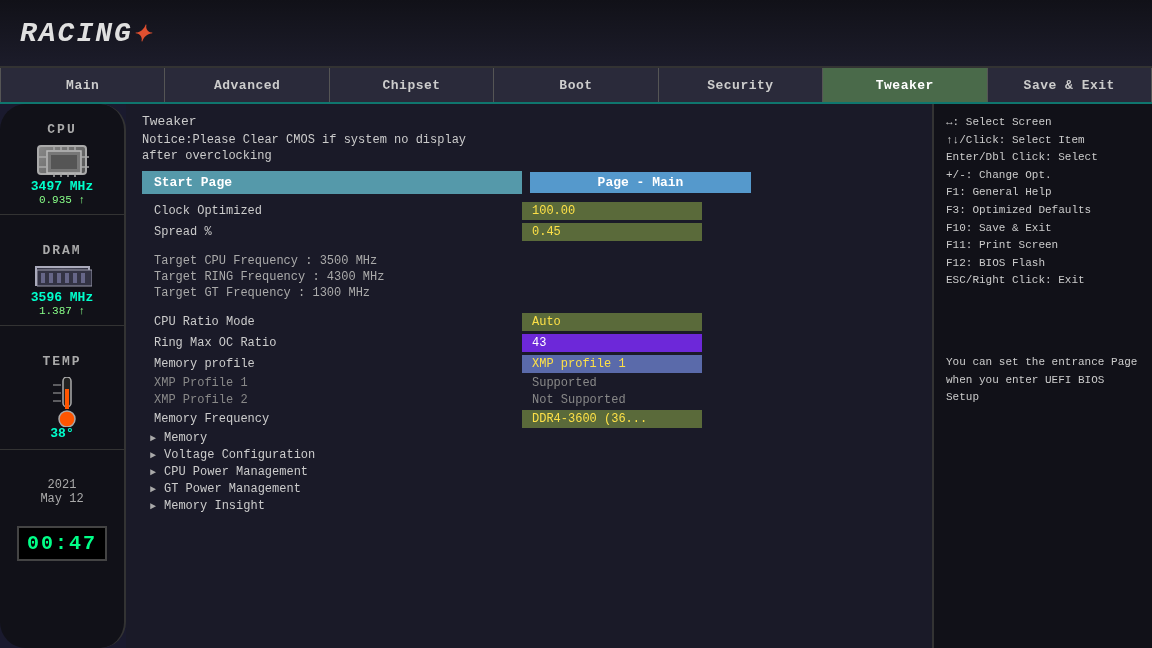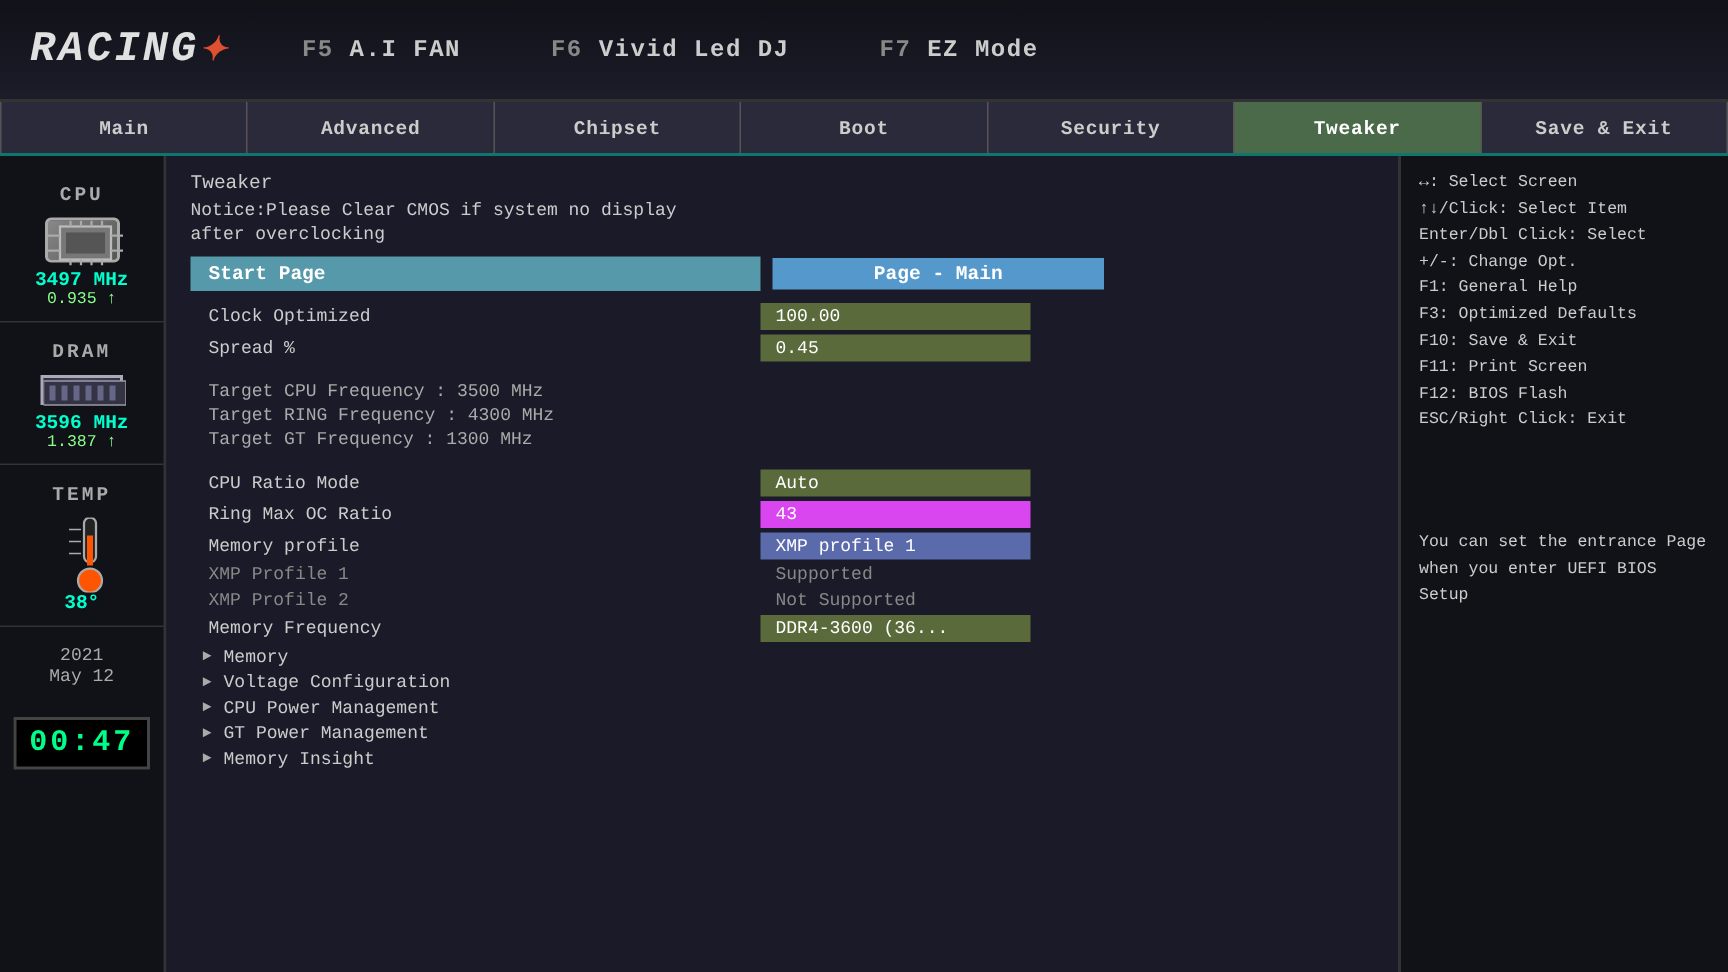--- a/index.html
+++ b/index.html
@@ -20,21 +20,21 @@
       display: flex;
       align-items: center;
       padding: 0 20px;
       border-bottom: 2px solid #333;
       position: relative;
     }
 
     #logo {
       display: flex;
       align-items: center;
-      margin-right: 48px;
+      margin-right: 20px;
       text-align: center;
     }
     #logo-text {
       font-size: 28px;
       font-weight: 900;
       color: #e0e0e0;
       letter-spacing: 2px;
       font-style: italic;
     }
 
@@ -83,28 +83,29 @@
 
     
     #main-layout {
       display: flex;
       width: 100%;
       height: calc(648px - 68px - 36px);
     }
 
     
     #left-sidebar {
-      width: 111px;
+      width: 126px;
       background: #111118;
       display: flex;
       flex-direction: column;
       align-items: center;
       padding: 10px 0;
       border-right: 2px solid #333;
-      gap: 4px;
+      gap: 20px;
+      border-radius: 26px;
     }
 
     .sidebar-section {
       display: flex;
       flex-direction: column;
       align-items: center;
       width: 100%;
       padding: 8px 0;
       border-bottom: 1px solid #333;
     }
@@ -230,30 +231,30 @@
       padding-left: 0;
     }
     .param-label {
       color: #cccccc;
       font-size: 12px;
       width: 380px;
       padding-left: 12px;
     }
     .param-value {
       background: #5a6a3a;
-      color: #ffffff;
+      color: #fde047;
       padding: 2px 10px;
       font-size: 12px;
       min-width: 180px;
     }
     .param-value.highlight {
       background: #5a6aaa;
     }
     .param-value.selected {
-      background: #d946ef;
+      background: #6d28d9;
       color: #ffffff;
     }
 
     .info-row {
       color: #aaaaaa;
       font-size: 12px;
       margin: 2px 0;
       padding-left: 12px;
     }
 
@@ -304,31 +305,20 @@
       margin-top: 10px;
     }
   </style>
 </head>
 <body>
 
 <div id="top-bar">
   <div id="logo">
     <span id="logo-text">
       <span style="color:#e0e0e0;font-size:28px;font-weight:900;font-style:italic;letter-spacing:2px;">RACING</span><span style="color:#e05030;font-size:22px;">✦</span>
-    </span>
-  </div>
-  <div id="top-nav">
-    <span class="top-nav-item">
-      <span class="fkey">F5 </span><span>A.I FAN</span>
-    </span>
-    <span class="top-nav-item">
-      <span class="fkey">F6 </span><span>Vivid Led DJ</span>
-    </span>
-    <span class="top-nav-item">
-      <span class="fkey">F7 </span><span>EZ Mode</span>
     </span>
   </div>
 </div>
 
 <div id="menu-bar">
   <div class="menu-tab">Main</div>
   <div class="menu-tab">Advanced</div>
   <div class="menu-tab">Chipset</div>
   <div class="menu-tab">Boot</div>
   <div class="menu-tab">Security</div>

